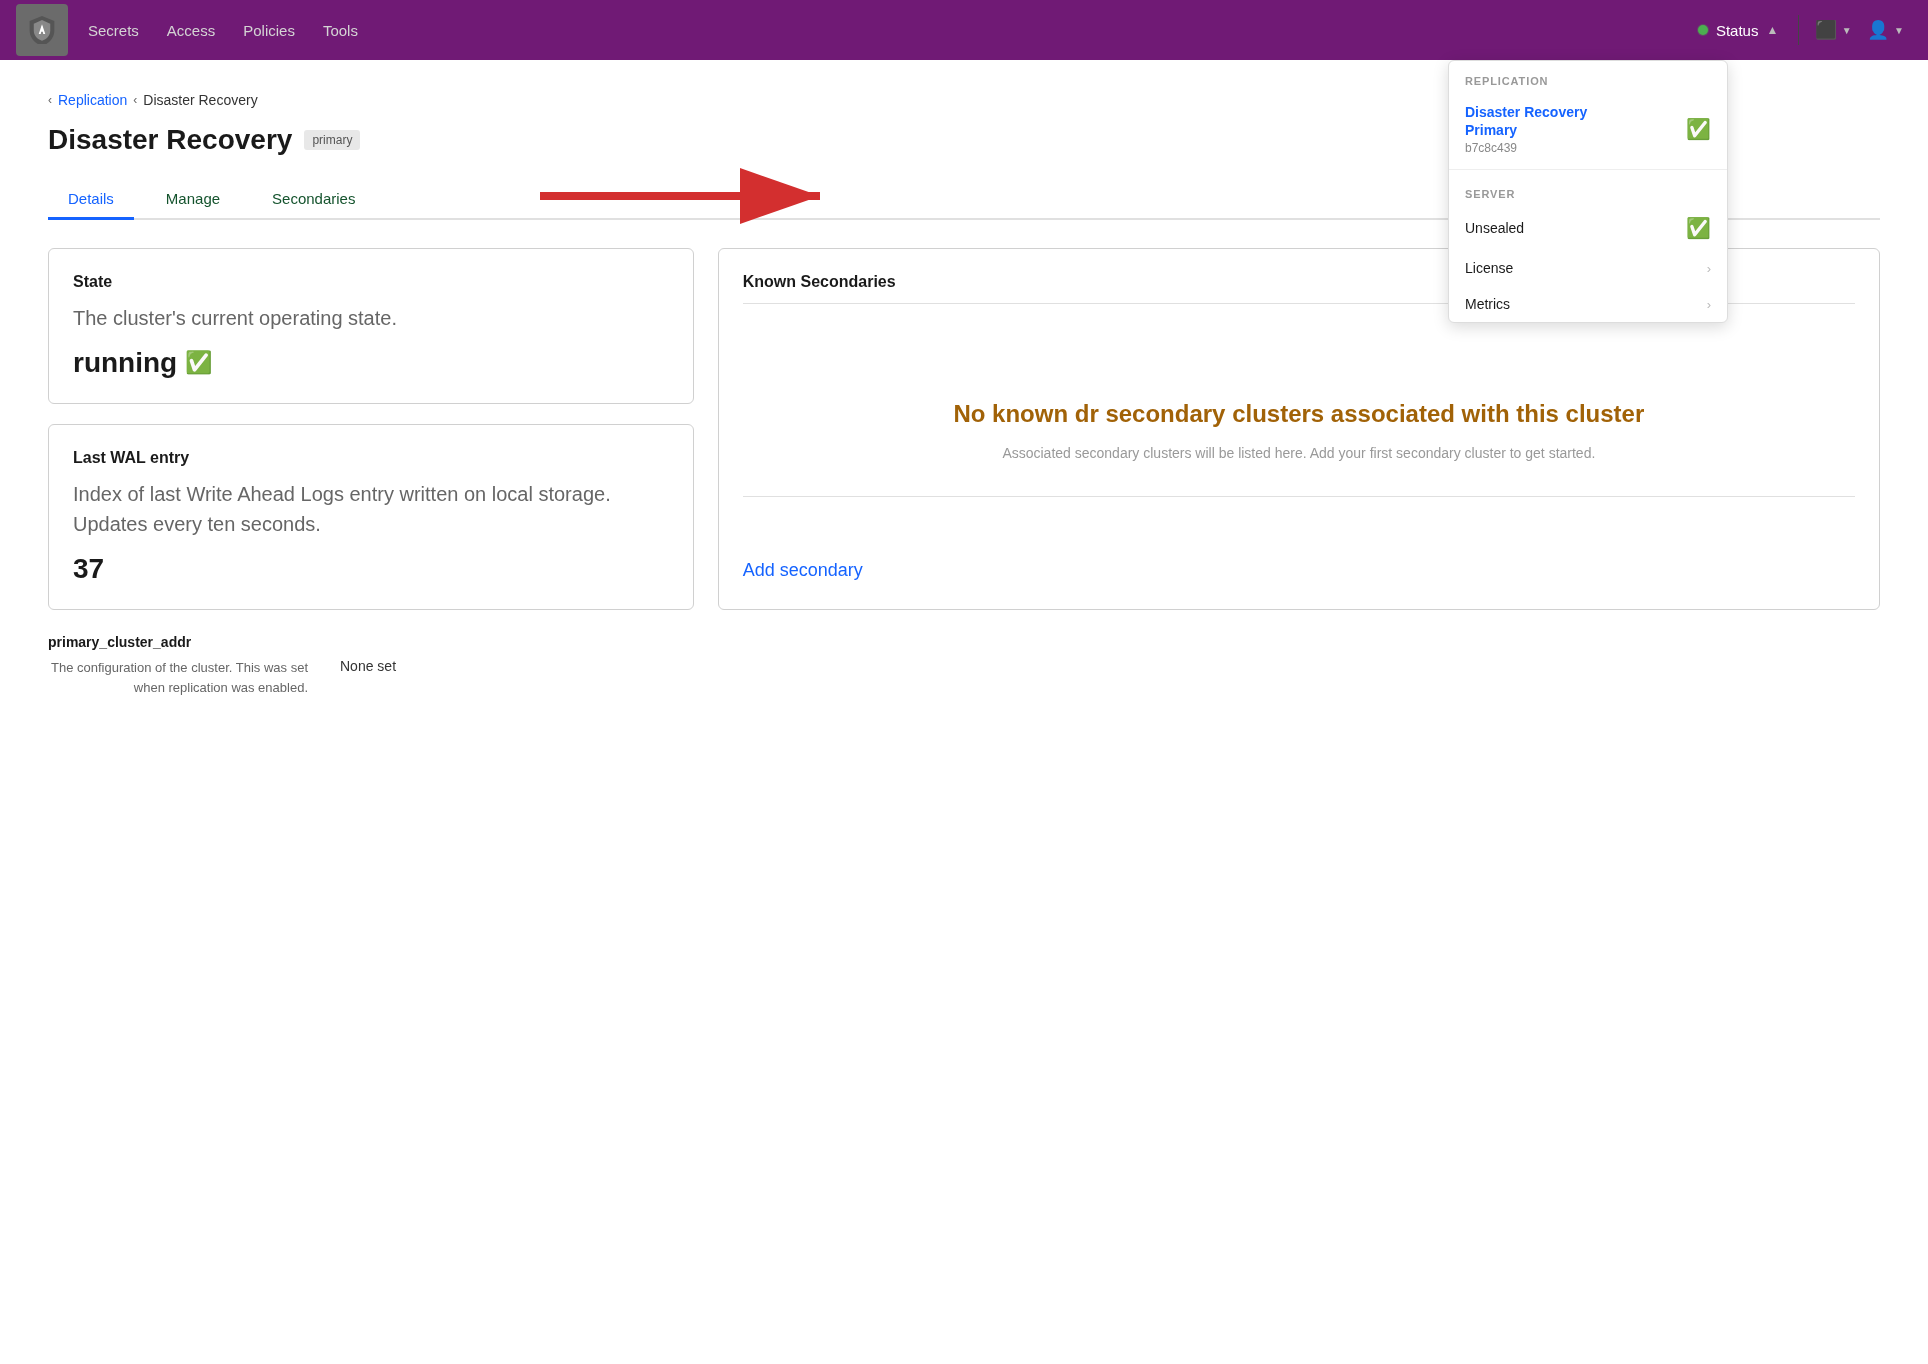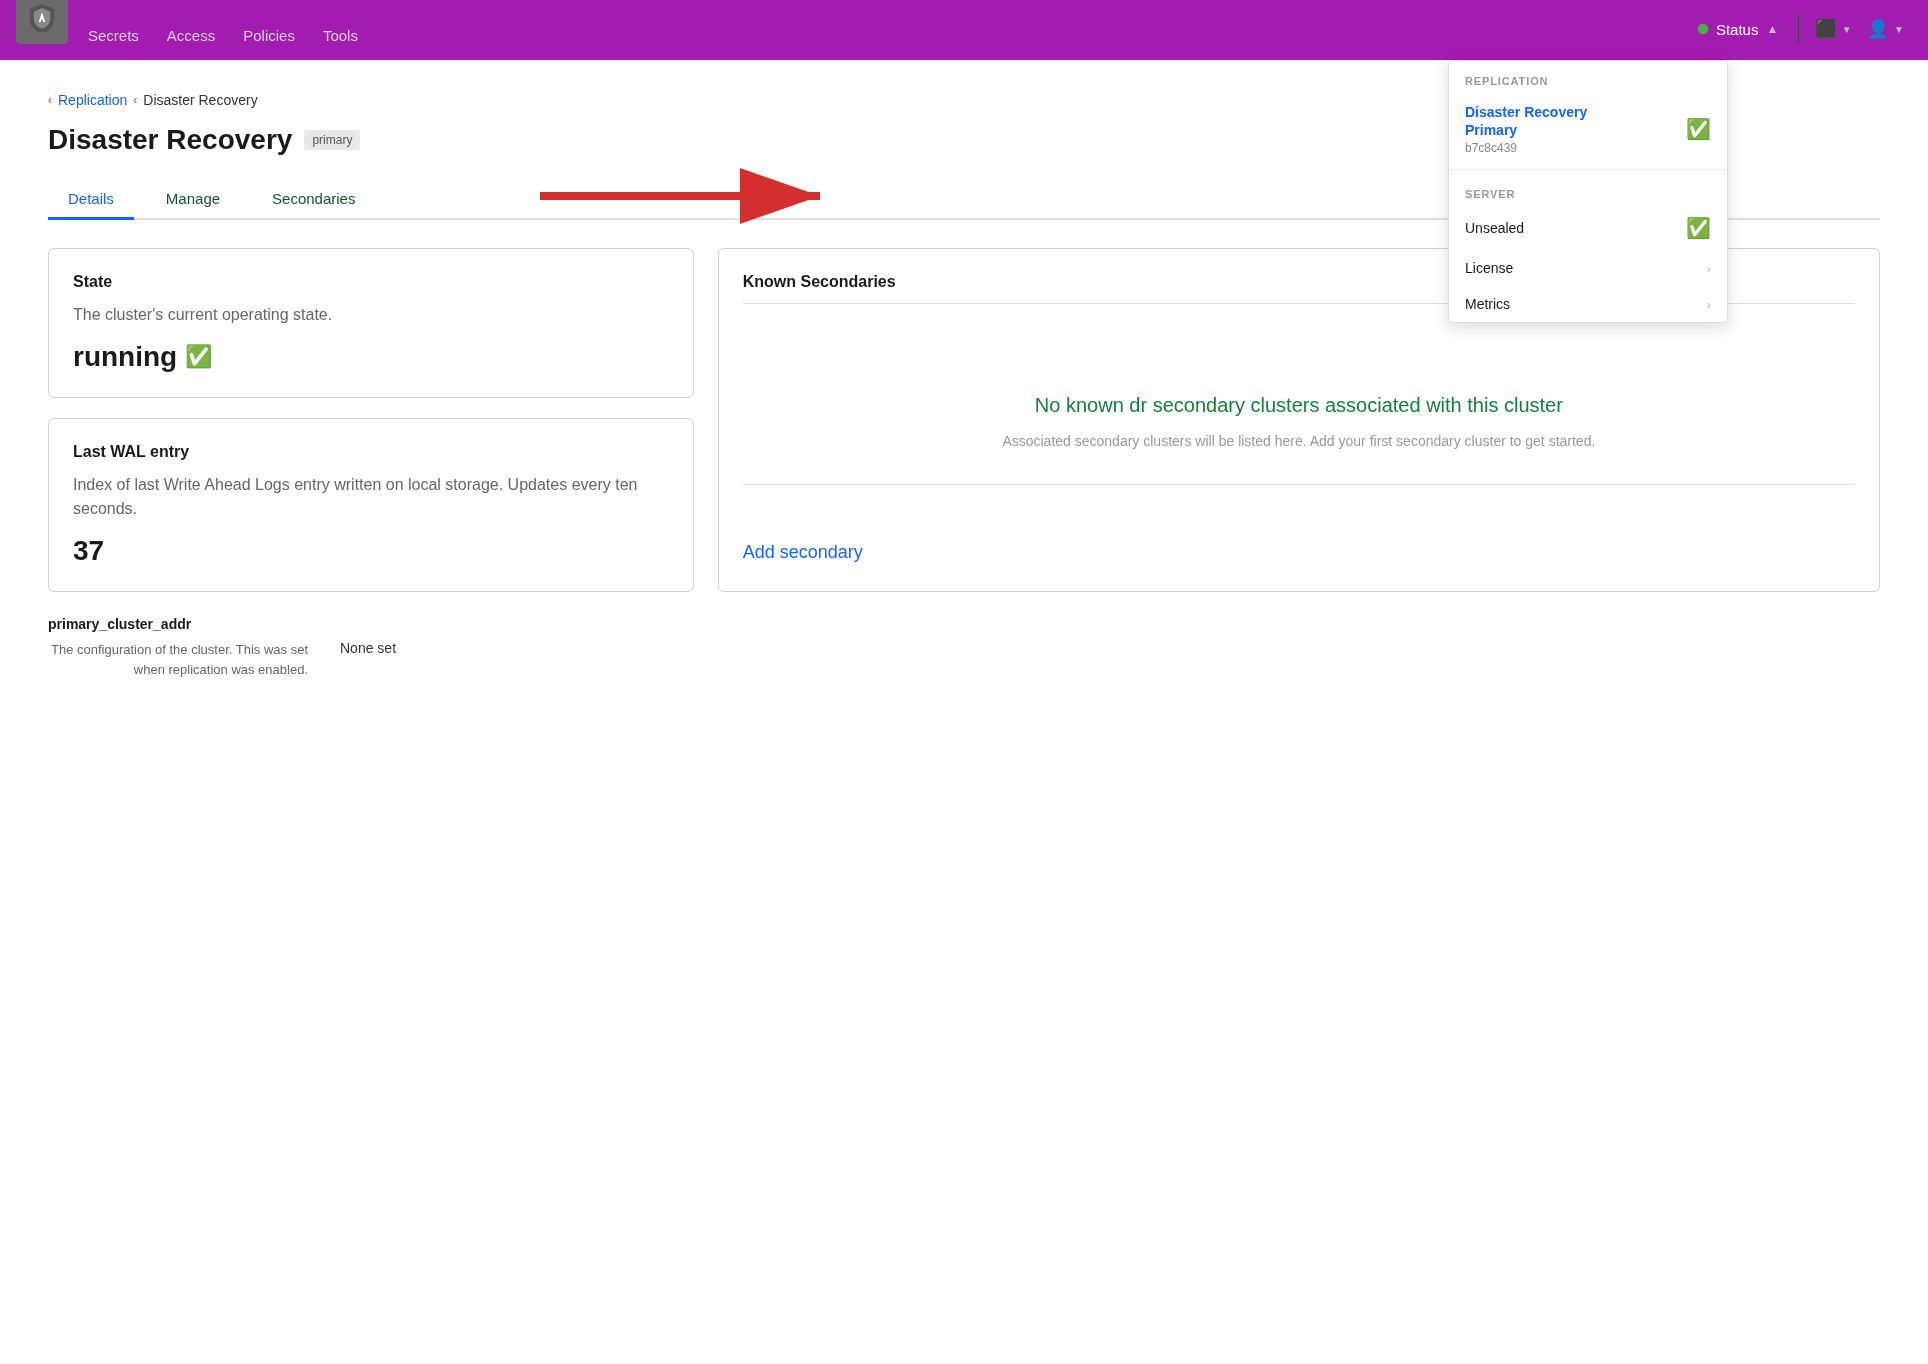--- a/index.html
+++ b/index.html
@@ -1,24 +1,24 @@
 <!DOCTYPE html>
 <html><head>
   <meta charset="utf-8">
   <style>
     * { box-sizing: border-box; margin: 0; padding: 0; }
     body { font-family: -apple-system, BlinkMacSystemFont, 'Segoe UI', Helvetica, Arial, sans-serif; background: #f5f5f5; min-height: 100vh; }
 
     
     .topnav {
-      background: #a21caf;
-      display: flex;
-      align-items: flex-end;
+      background: #701a75;
+      display: flex;
+      align-items: center;
       height: 60px;
-      padding: 16px 16px;
+      padding: 4px 16px;
       position: relative;
     }
     .topnav-logo {
       width: 52px;
       height: 52px;
       background: #6b6b6b;
       border-radius: 4px;
       display: flex;
       align-items: center;
       justify-content: center;
@@ -174,21 +174,21 @@
       background: #fff;
     }
 
     .card-title {
       font-size: 16px;
       font-weight: 700;
       color: #1a1a1a;
       margin-bottom: 12px;
     }
     .card-desc {
-      font-size: 16px;
+      font-size: 20px;
       color: #666;
       margin-bottom: 14px;
       line-height: 1.5;
     }
     .card-value {
       font-size: 28px;
       font-weight: 700;
       color: #1a1a1a;
       display: flex;
       align-items: center;
@@ -222,23 +222,23 @@
     .secondaries-empty {
       text-align: center;
       flex: 1;
       display: flex;
       flex-direction: column;
       align-items: center;
       justify-content: center;
       padding: 20px 0 30px;
     }
     .secondaries-empty-title {
-      font-size: 20px;
-      font-weight: 400;
-      color: #15803d;
+      font-size: 24px;
+      font-weight: 700;
+      color: #a16207;
       margin-bottom: 12px;
       line-height: 1.4;
     }
     .secondaries-empty-desc {
       font-size: 14px;
       color: #999;
       margin-bottom: 32px;
       line-height: 1.5;
     }
     .secondaries-divider2 {

